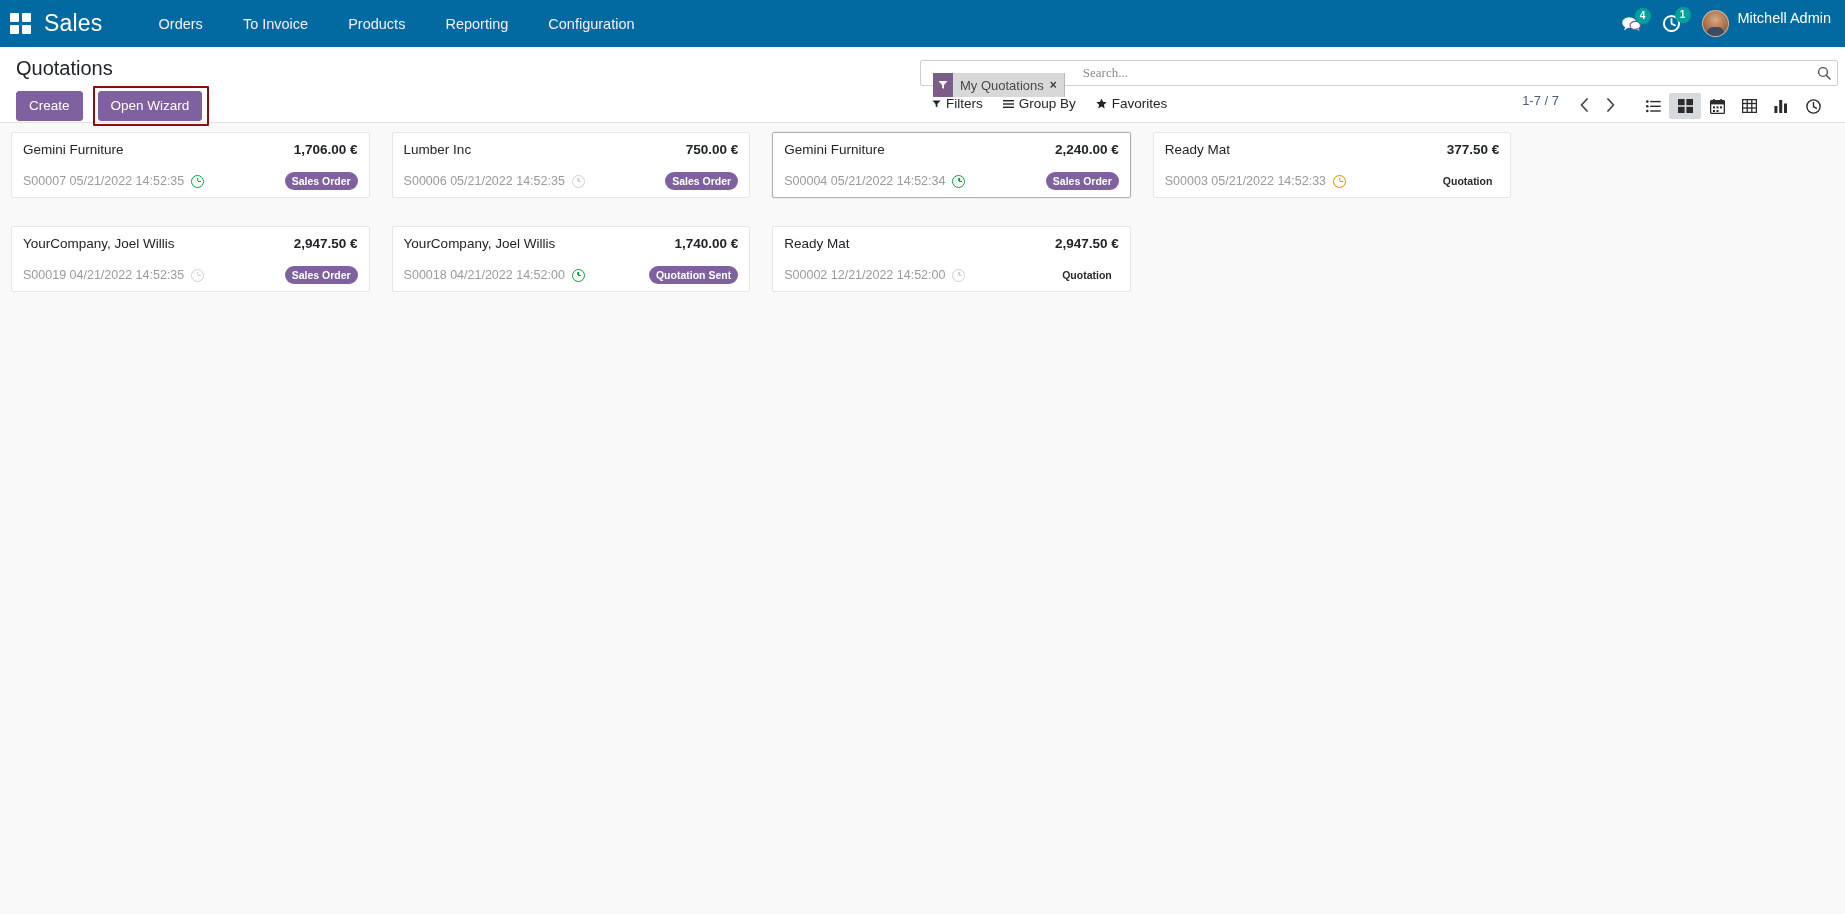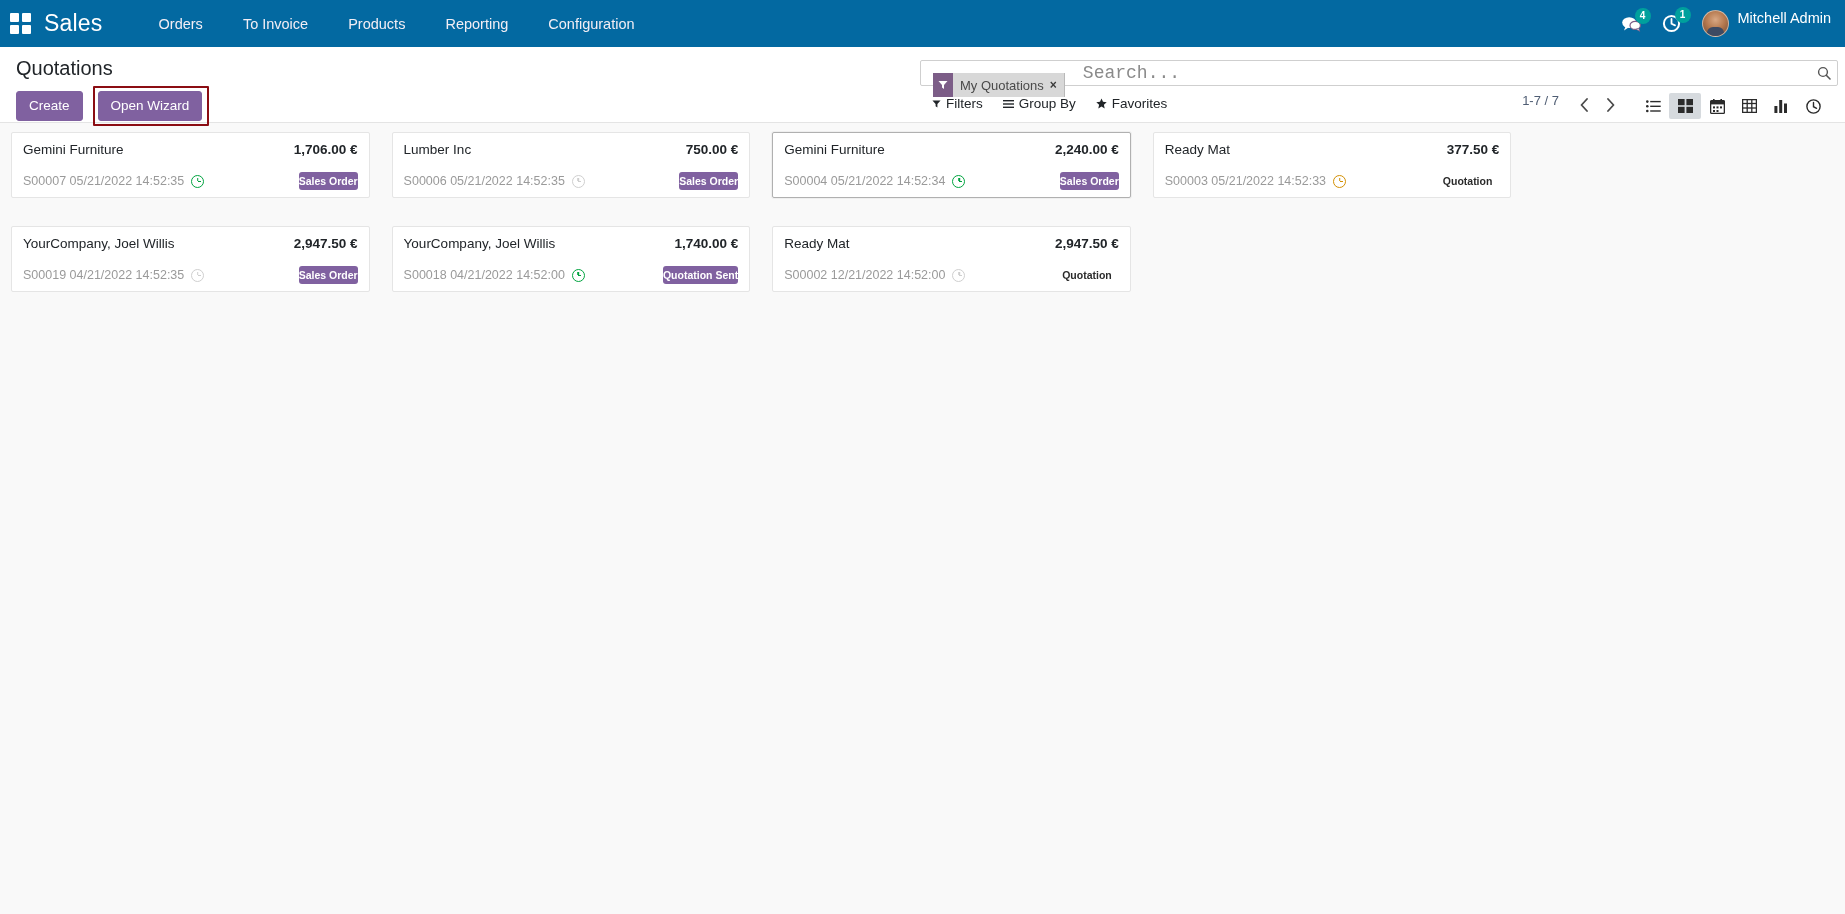--- a/index.html
+++ b/index.html
@@ -171,24 +171,24 @@
     font-size: 12px;
     font-weight: bold;
     padding-right: 7px;
     cursor: pointer;
     line-height: 1;
   }
   .search-input {
     border: none;
     outline: none;
     flex: 1 1 auto;
-    font-size: 18px;
+    font-size: 13px;
     color: #4c1d95;
     padding: 0 6px;
-    font-family: Liberation Mono, monospace;
+    font-family: Liberation Serif, serif;
     background: transparent;
   }
   .search-input::placeholder { color: #8a8a8a; }
   .search-magnifier {
     display: flex; align-items: center; justify-content: center;
     width: 26px;
     color: #555;
     font-size: 13px;
     cursor: pointer;
   }
@@ -334,22 +334,22 @@
   .clock-icon.green { border-color: #00A33F; }
   .clock-icon.green::before, .clock-icon.green::after { background: #00A33F; }
   .clock-icon.orange { border-color: #D39004; }
   .clock-icon.orange::before, .clock-icon.orange::after { background: #D39004; }
 
   .state-badge {
     background: #8061A0;
     color: #ffffff;
     font-size: 10.5px;
     font-weight: bold;
-    border-radius: 3px;
-    padding: 3px 0;
+    border-radius: 9px;
+    padding: 3px 7px;
     white-space: nowrap;
     flex: 0 0 auto;
     line-height: 12px;
   }
   .state-plain {
     color: #2b2b2b;
     font-size: 10.5px;
     font-weight: bold;
     padding: 3px 7px;
     white-space: nowrap;

